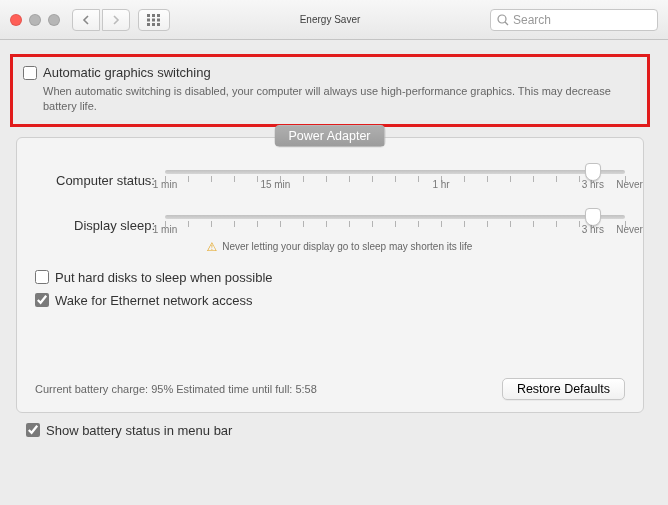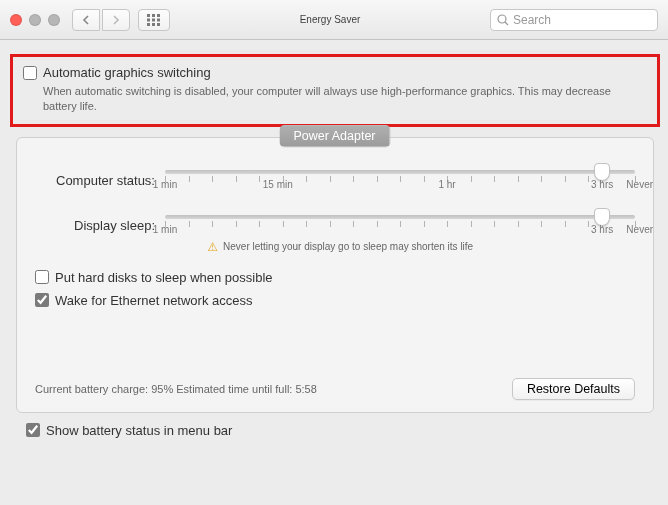--- a/index.html
+++ b/index.html
@@ -58,21 +58,21 @@
       border: 1px solid #c7c7c7;
       border-radius: 4px;
       background: #fff;
       display:flex;align-items:center;
       padding: 0 6px;
       color:#999;
       gap:4px;
       font-size: 12px;
     }
     .content {
-      padding: 12px 8px 8px 10px;
+      padding: 12px 18px 8px 10px;
     }
     .highlight-box {
       border: 3px solid #e11b1b;
       padding: 8px 10px 10px 10px;
       margin: 2px 0 0 0;
     }
     .chk-row { display:flex; align-items:center; gap:6px;}
     input[type="checkbox"]{
       width:14px;height:14px;
       accent-color: #7a7a7a;

